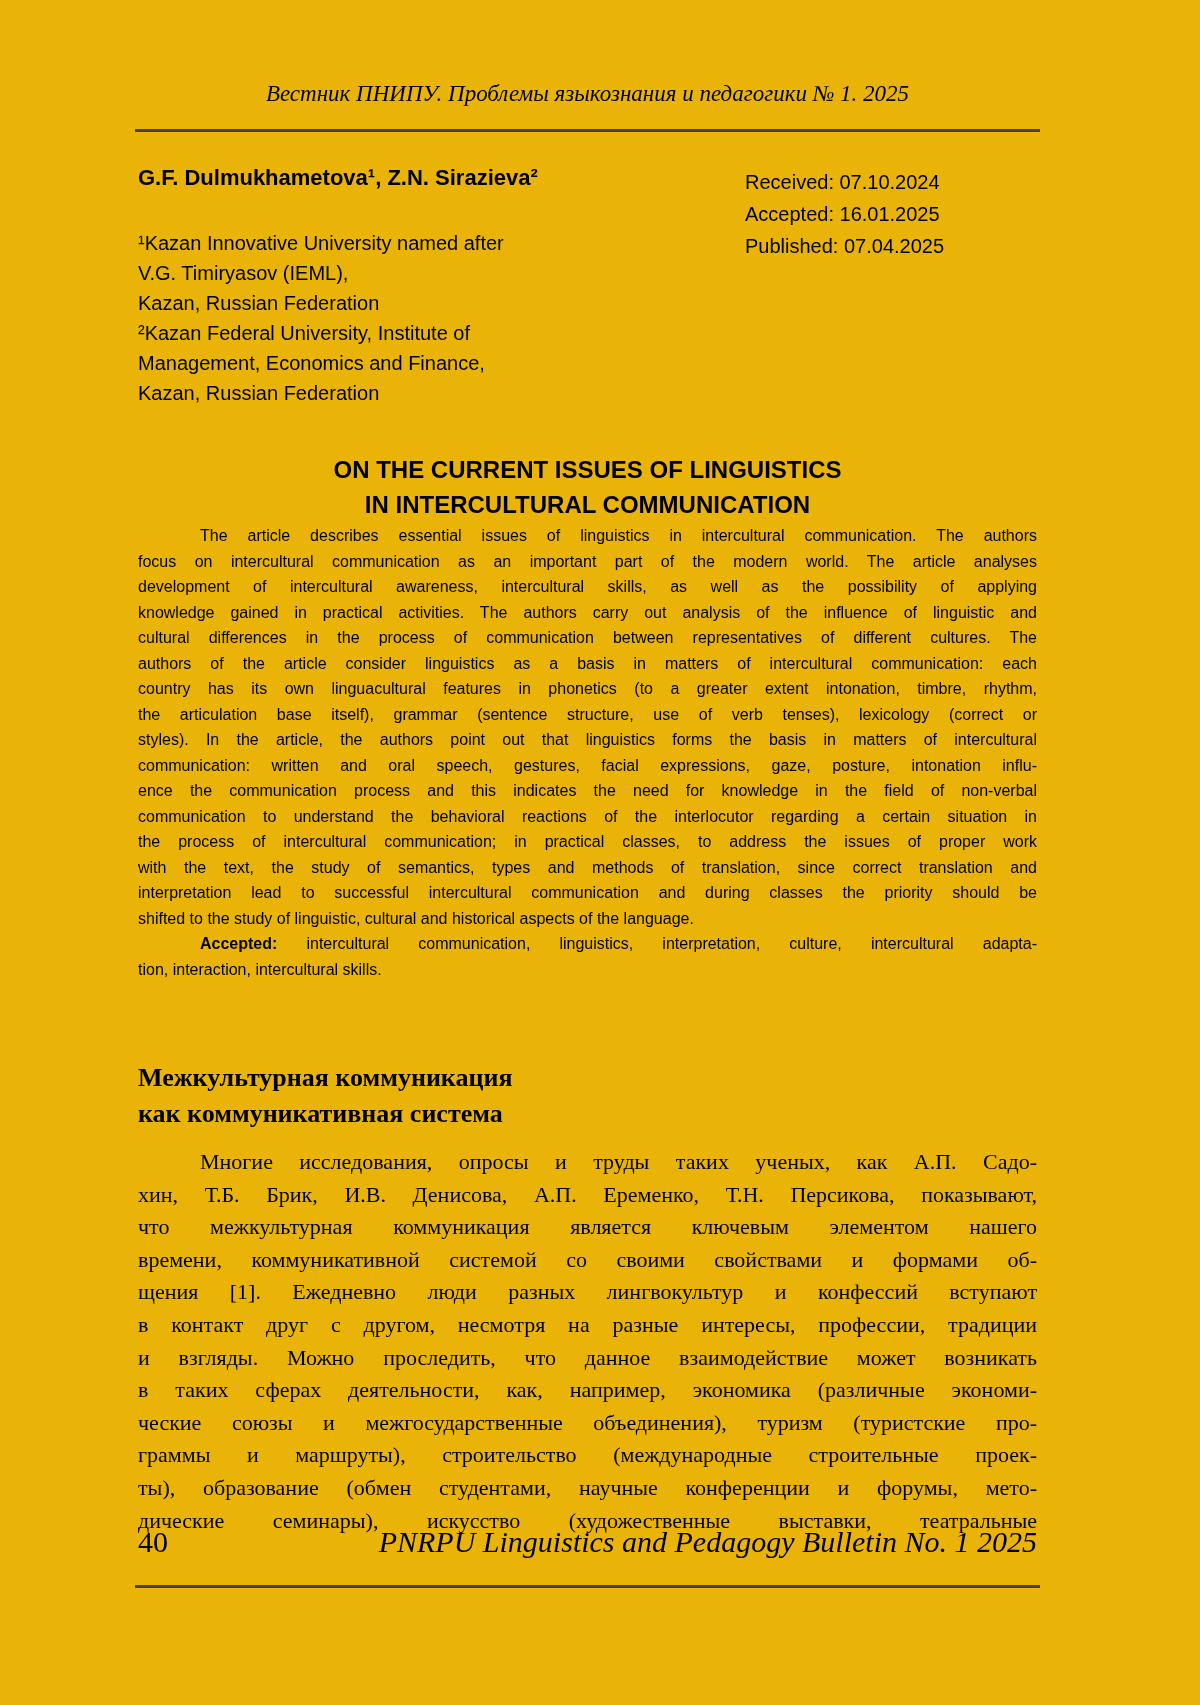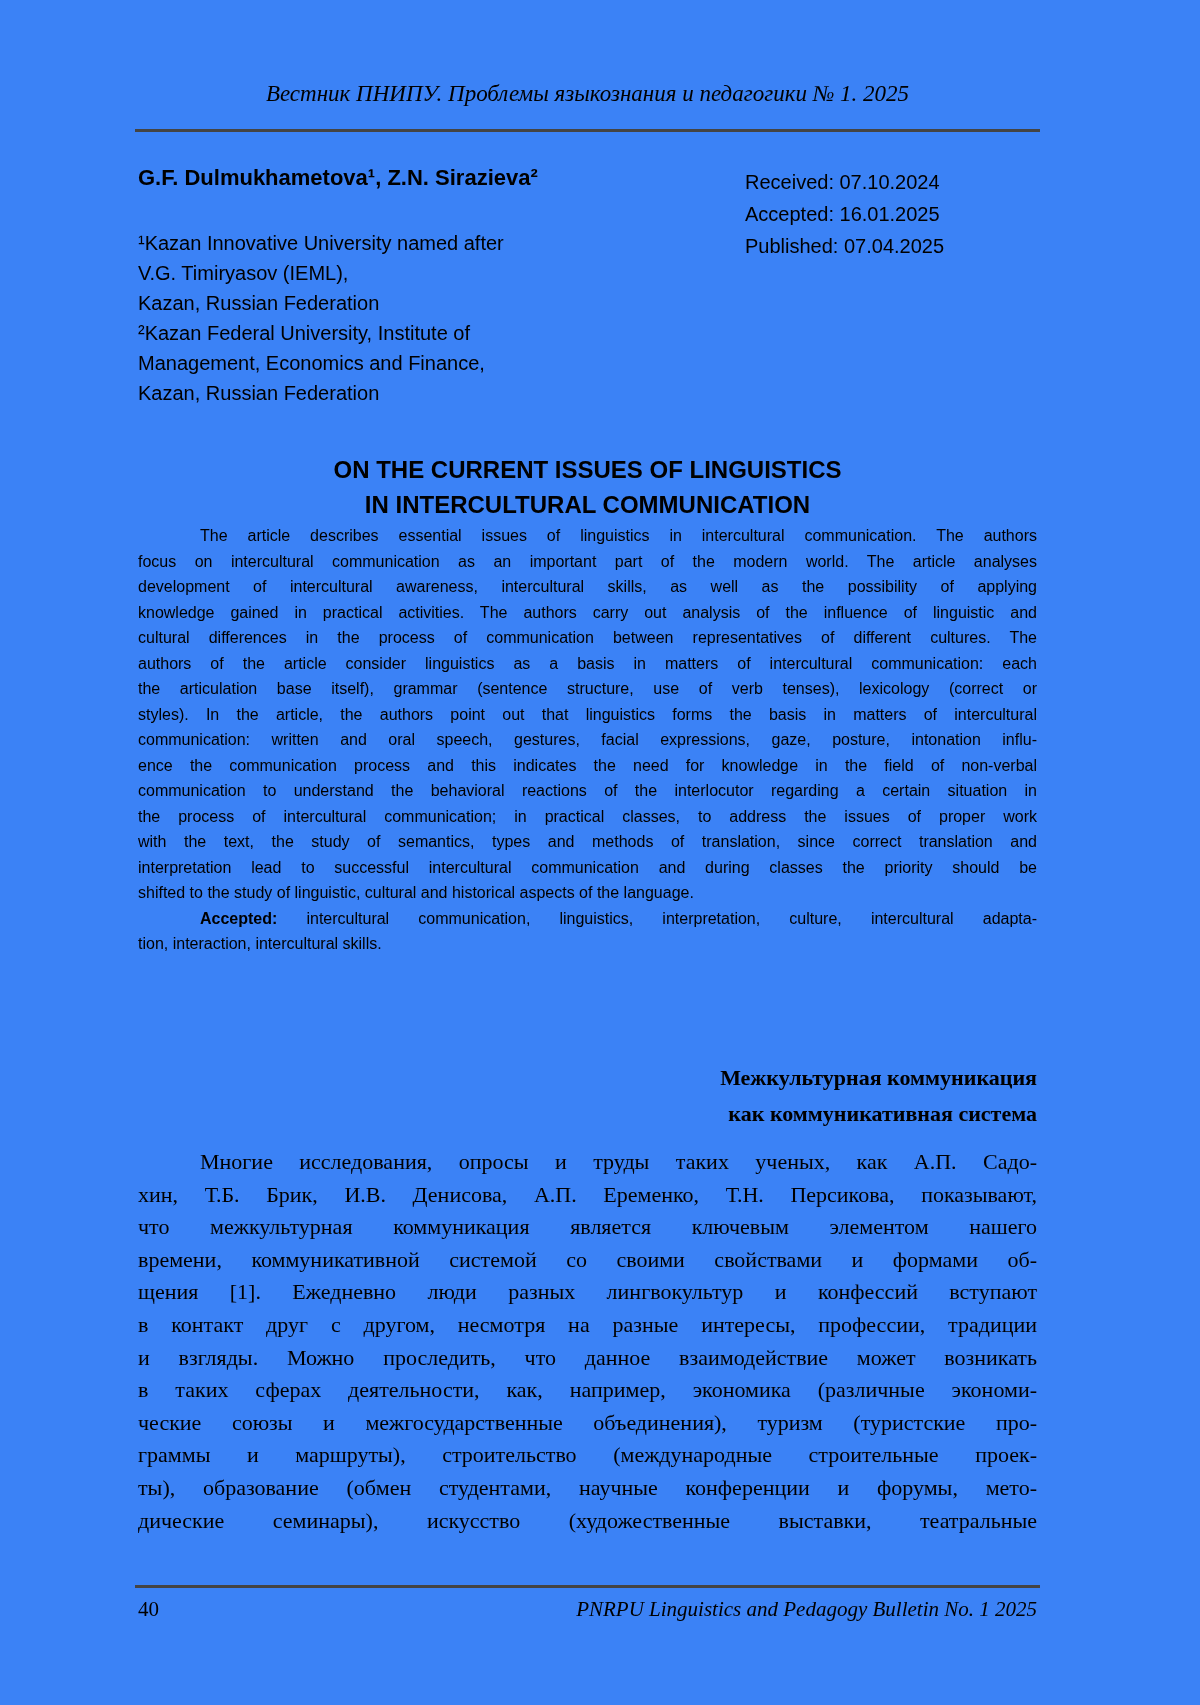--- a/index.html
+++ b/index.html
@@ -1,20 +1,20 @@
 <!DOCTYPE html>
 <html><head>
 <meta charset="utf-8">
 <style>
   html, body { margin: 0; padding: 0; background: #ffffff; }
   .page {
     position: relative;
     width: 1200px;
     height: 1705px;
-    background: #3b82f6;
+    background: #eab308;
     color: #000000;
     font-family: "Liberation Sans", sans-serif;
     overflow: hidden;
   }
   .content {
     position: absolute;
     left: 138px;
     top: 0;
     width: 899px;
     height: 100%;
@@ -98,24 +98,24 @@
   .kw-label { font-weight: bold; }
   .kw-text { }
 
   
   .section-heading {
     position: absolute;
     top: 1060px;
     left: 0;
     width: 100%;
     margin: 0;
-    text-align: right;
+    text-align: left;
     font-family: "Liberation Serif", "DejaVu Serif", serif;
     font-weight: bold;
-    font-size: 22px;
+    font-size: 26px;
     line-height: 36px;
   }
 
   
   .body-ru {
     position: absolute;
     top: 1146px;
     left: 0;
     width: 100%;
     font-family: "Liberation Serif", "DejaVu Serif", serif;
@@ -124,28 +124,28 @@
   }
   .ru-line {
     text-align: justify;
     text-align-last: justify;
   }
   .body-ru > .ru-line:first-child { text-indent: 62px; }
 
   
   .footer-row {
     position: absolute;
-    top: 1594px;
+    top: 1527px;
     left: 0;
     width: 100%;
     display: flex;
     justify-content: space-between;
     align-items: baseline;
     font-family: "Liberation Serif", "DejaVu Serif", serif;
-    font-size: 21px;
+    font-size: 30px;
     line-height: 30px;
   }
   .footer-journal { font-style: italic; text-align: right; }
 </style>
 </head>
 <body>
 
 <div class="page">
   <div class="content">
 
@@ -175,20 +175,21 @@
     </h1>
 
     <div class="abstract-block">
       <div class="abstract-lines">
           <div class="abs-line">The article describes essential issues of linguistics in intercultural communication. The authors</div>
           <div class="abs-line">focus on intercultural communication as an important part of the modern world. The article analyses</div>
           <div class="abs-line">development of intercultural awareness, intercultural skills, as well as the possibility of applying</div>
           <div class="abs-line">knowledge gained in practical activities. The authors carry out analysis of the influence of linguistic and</div>
           <div class="abs-line">cultural differences in the process of communication between representatives of different cultures. The</div>
           <div class="abs-line">authors of the article consider linguistics as a basis in matters of intercultural communication: each</div>
+          <div class="abs-line">country has its own linguacultural features in phonetics (to a greater extent intonation, timbre, rhythm,</div>
           <div class="abs-line">the articulation base itself), grammar (sentence structure, use of verb tenses), lexicology (correct or</div>
           <div class="abs-line">styles). In the article, the authors point out that linguistics forms the basis in matters of intercultural</div>
           <div class="abs-line">communication: written and oral speech, gestures, facial expressions, gaze, posture, intonation influ-</div>
           <div class="abs-line">ence the communication process and this indicates the need for knowledge in the field of non-verbal</div>
           <div class="abs-line">communication to understand the behavioral reactions of the interlocutor regarding a certain situation in</div>
           <div class="abs-line">the process of intercultural communication; in practical classes, to address the issues of proper work</div>
           <div class="abs-line">with the text, the study of semantics, types and methods of translation, since correct translation and</div>
           <div class="abs-line">interpretation lead to successful intercultural communication and during classes the priority should be</div>
           <div class="abs-line">shifted to the study of linguistic, cultural and historical aspects of the language.</div>
         </div>

